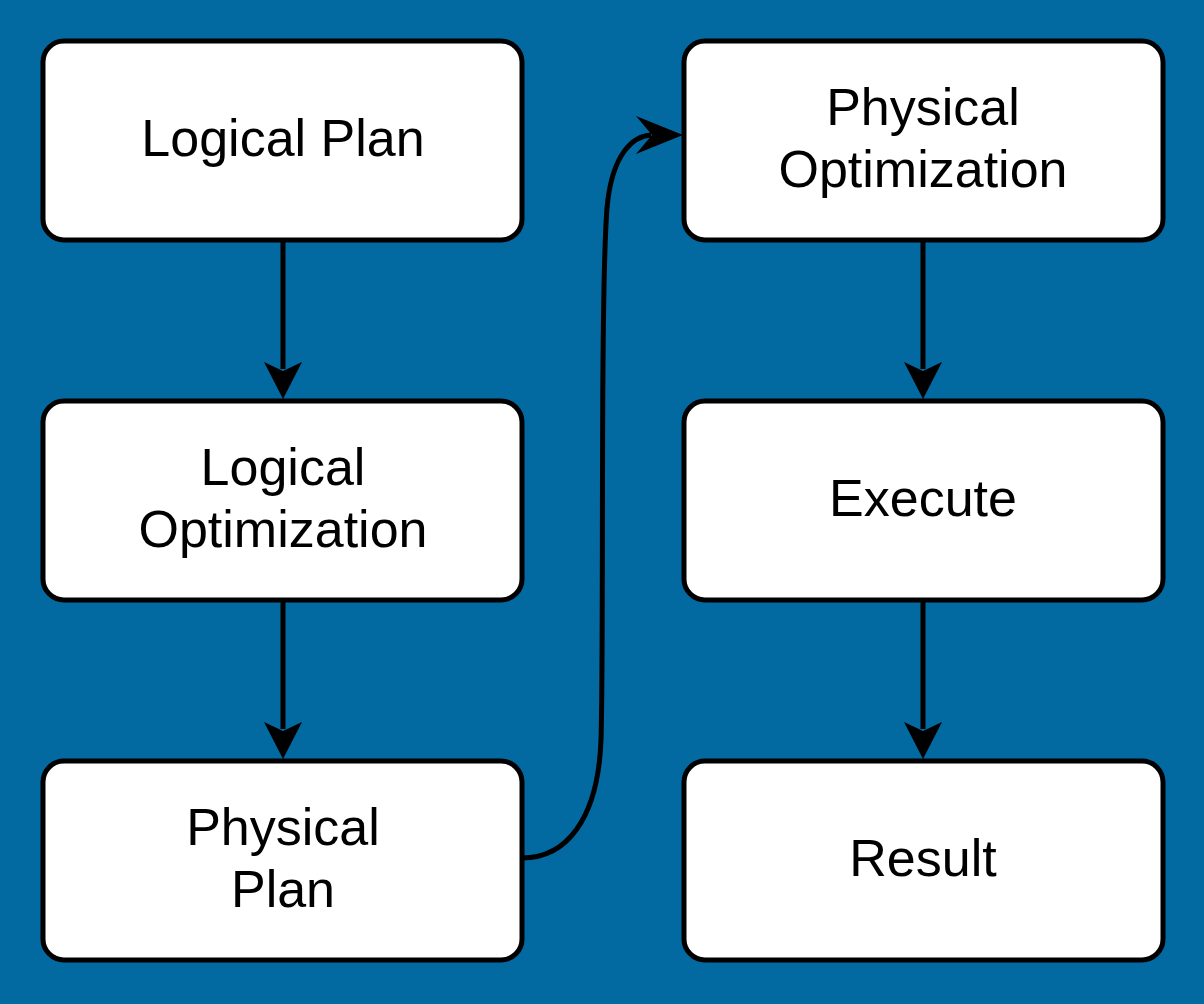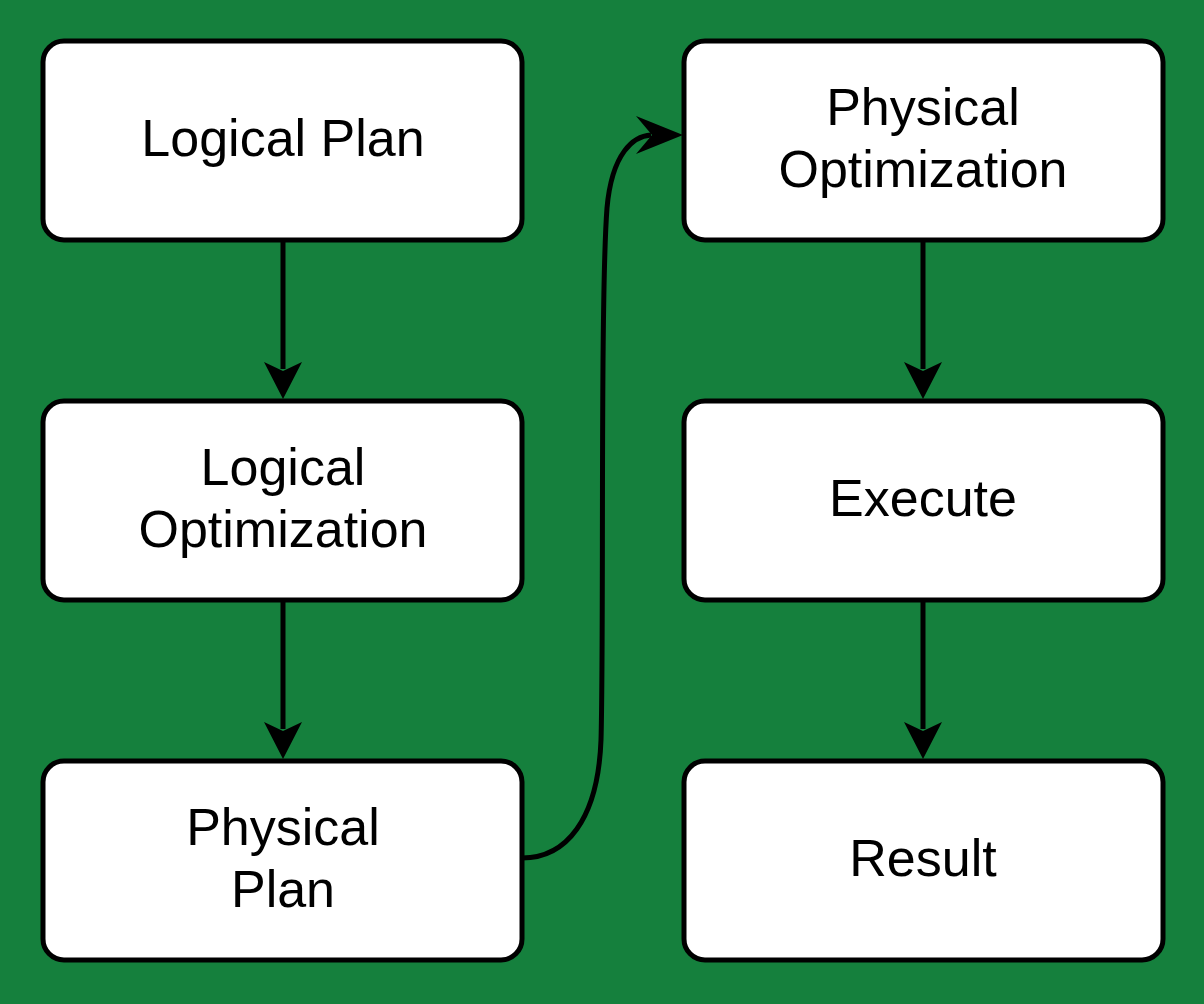--- a/index.html
+++ b/index.html
@@ -7,21 +7,21 @@
     padding: 0;
     background: #ffffff;
   }
   body {
     font-family: "Liberation Sans", sans-serif;
   }
   #canvas {
     position: relative;
     width: 1204px;
     height: 1004px;
-    background: #15803d;
+    background: #0369a1;
     overflow: hidden;
   }
   #diagram-svg {
     position: absolute;
     top: 0;
     left: 0;
     width: 1204px;
     height: 1004px;
   }
   .node-box {

